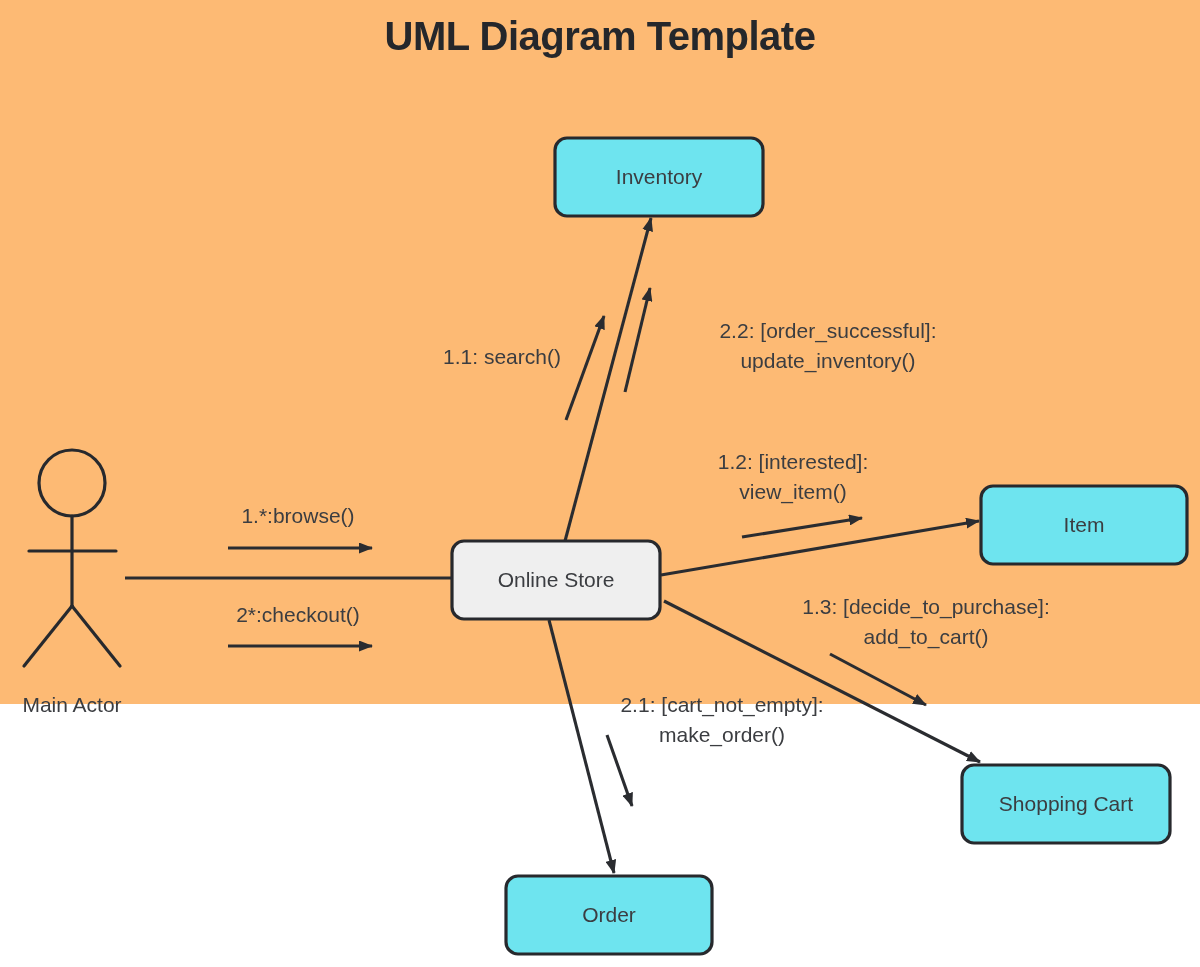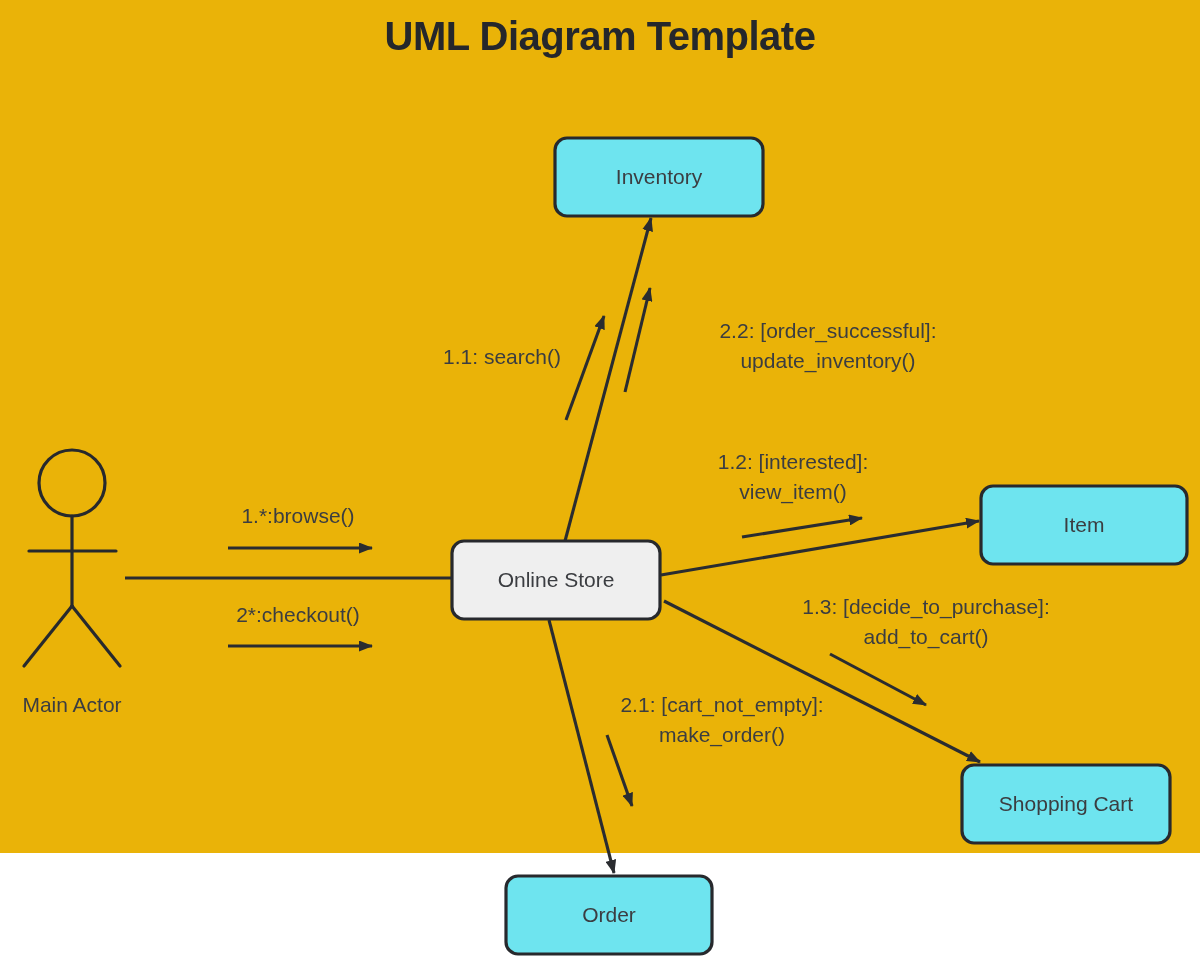--- a/index.html
+++ b/index.html
@@ -10,22 +10,22 @@
   body {
     width: 1200px;
     height: 967px;
     font-family: "Liberation Sans", sans-serif;
     color: #232529;
     overflow: hidden;
   }
   #page {
     position: relative;
     width: 1200px;
-    height: 853px;
-    background: #eab308;
+    height: 704px;
+    background: #fdba74;
   }
   #diagram-title {
     position: absolute;
     top: 14px;
     left: 0;
     width: 1200px;
     text-align: center;
     font-size: 40px;
     font-weight: bold;
     letter-spacing: -0.5px;

